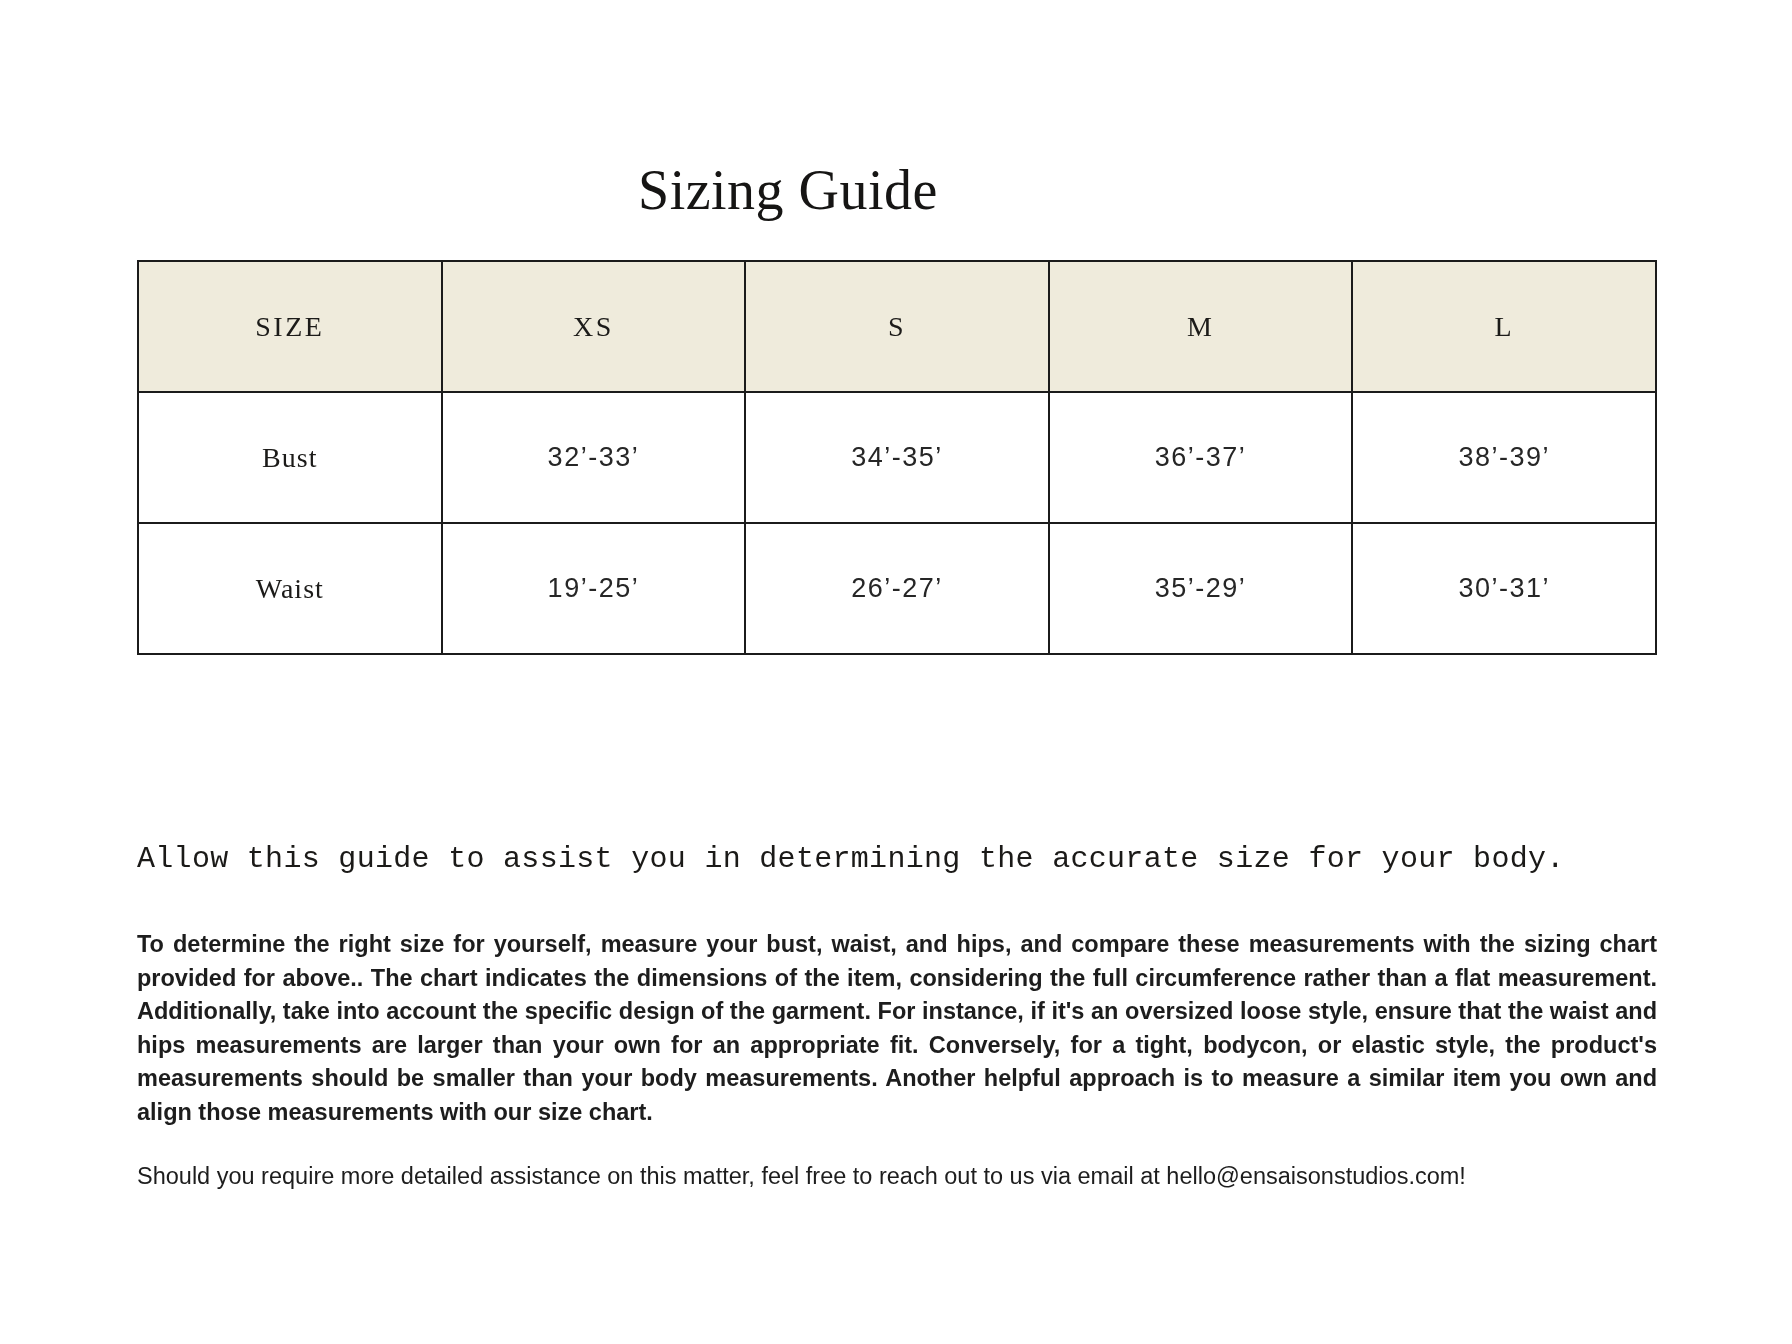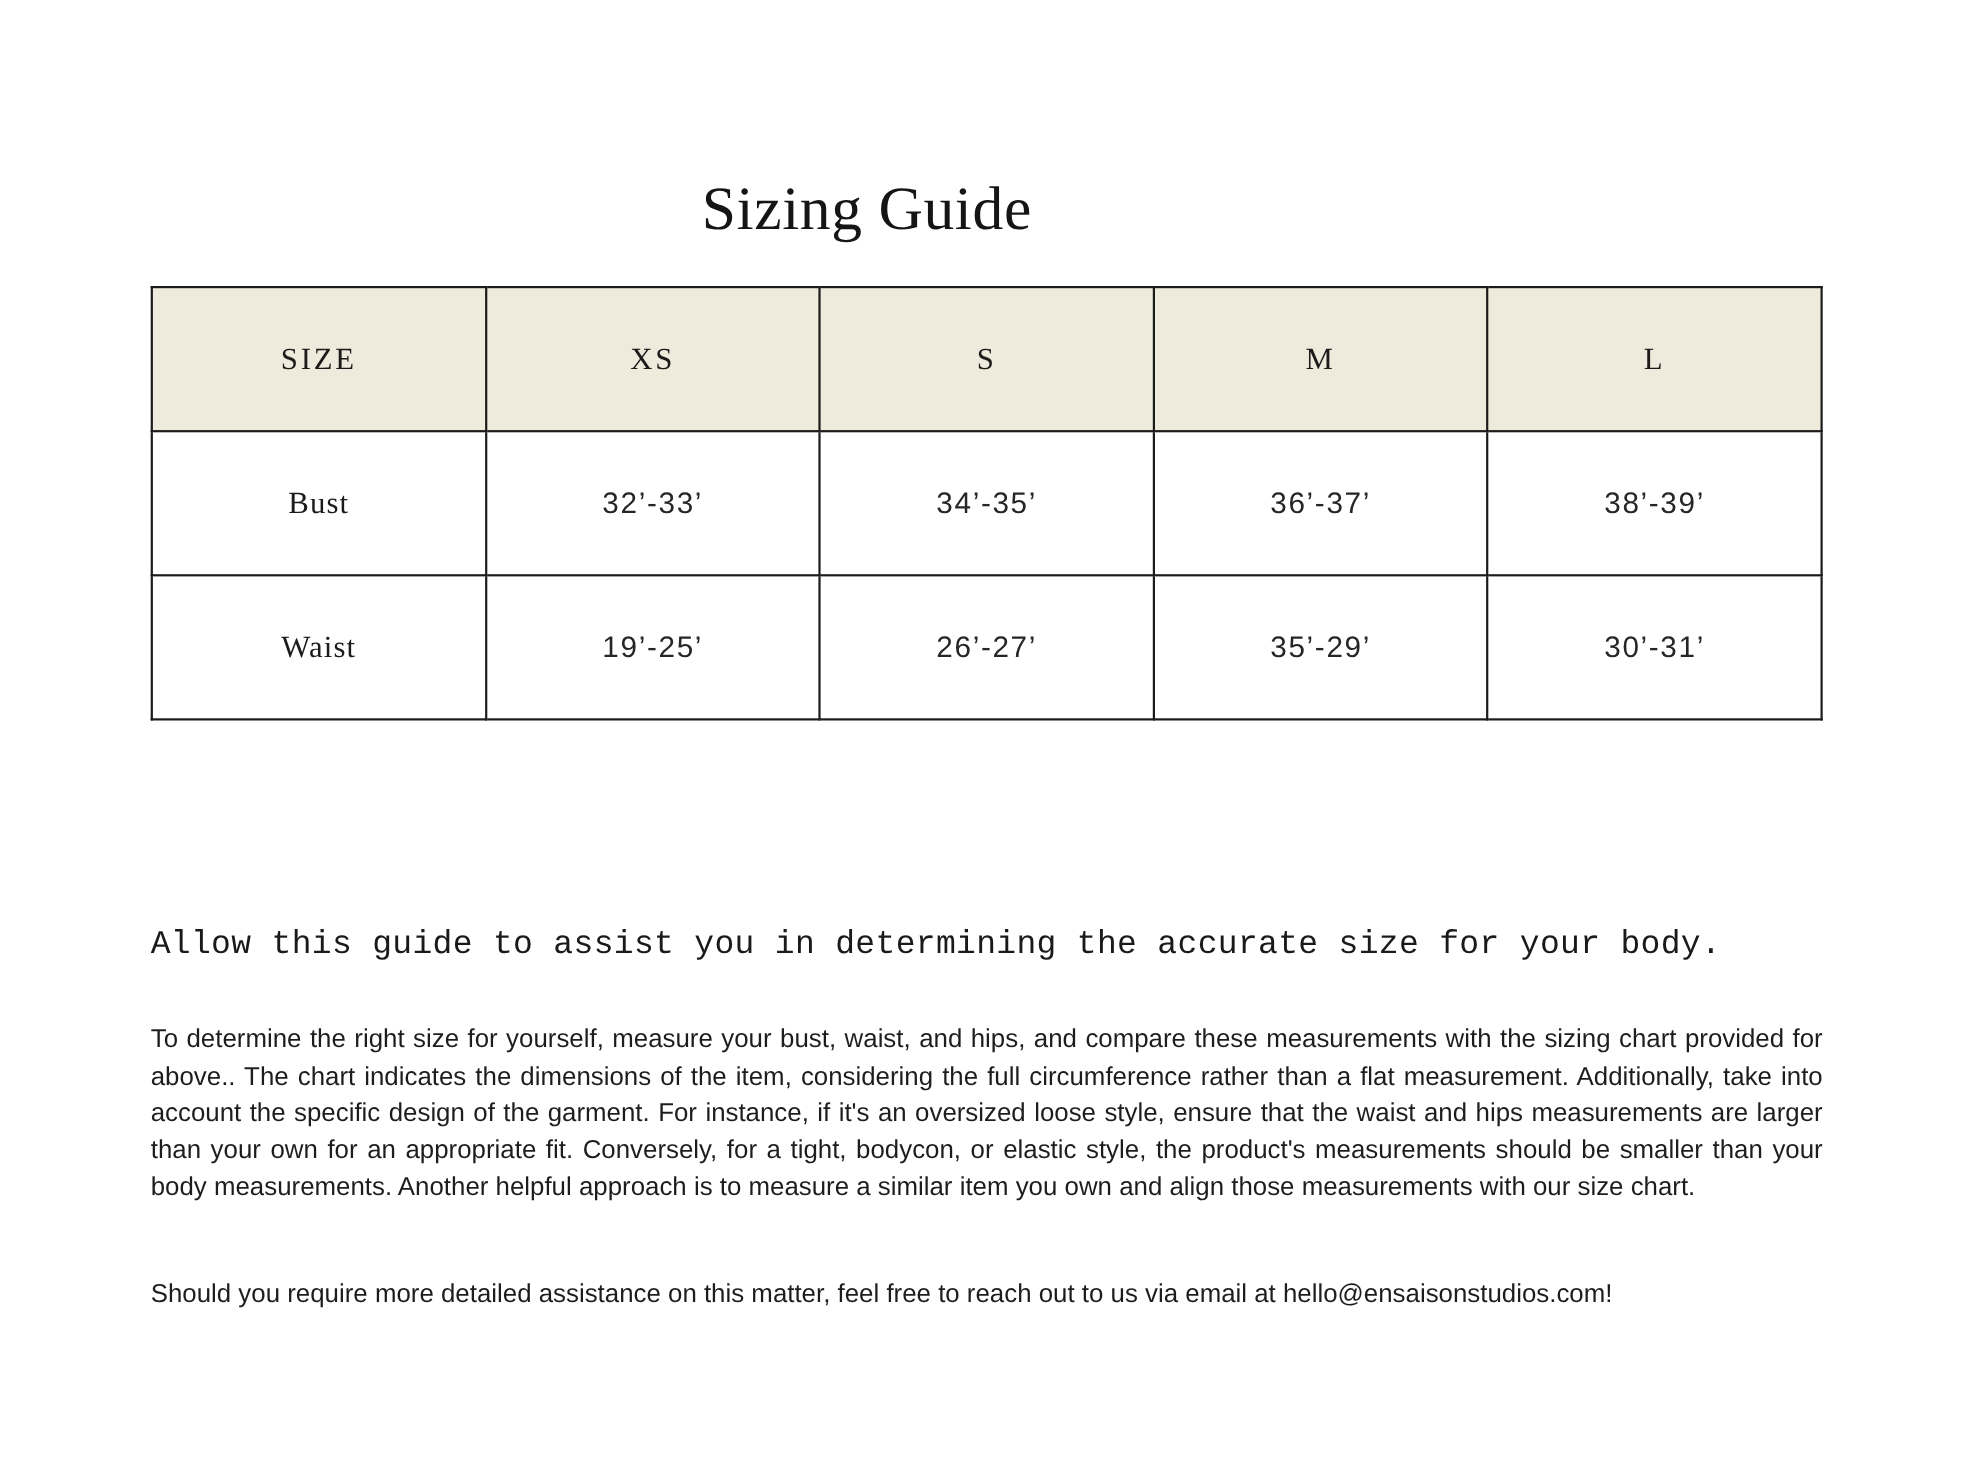--- a/index.html
+++ b/index.html
@@ -74,20 +74,21 @@
   }
   .body-paragraph {
     position: absolute;
     left: 137px;
     top: 928px;
     width: 1520px;
     font-size: 23.5px;
     line-height: 33.5px;
     text-align: justify;
     color: #1d1d1d;
+    font-weight: bold;
   }
   .contact-line {
     position: absolute;
     left: 137px;
     top: 1160px;
     width: 1560px;
     font-size: 23.5px;
     line-height: 33px;
     color: #1d1d1d;
     white-space: normal;

